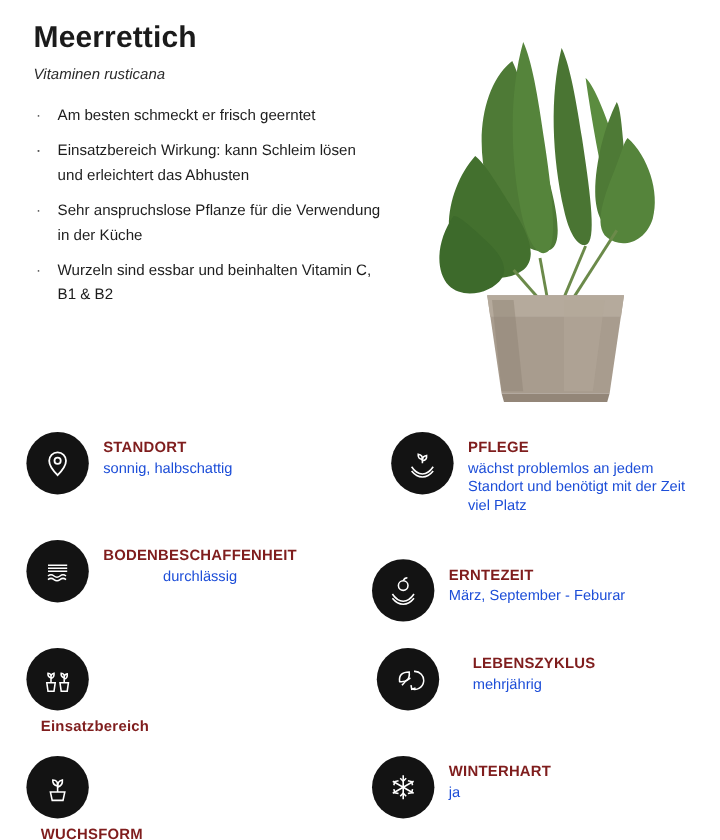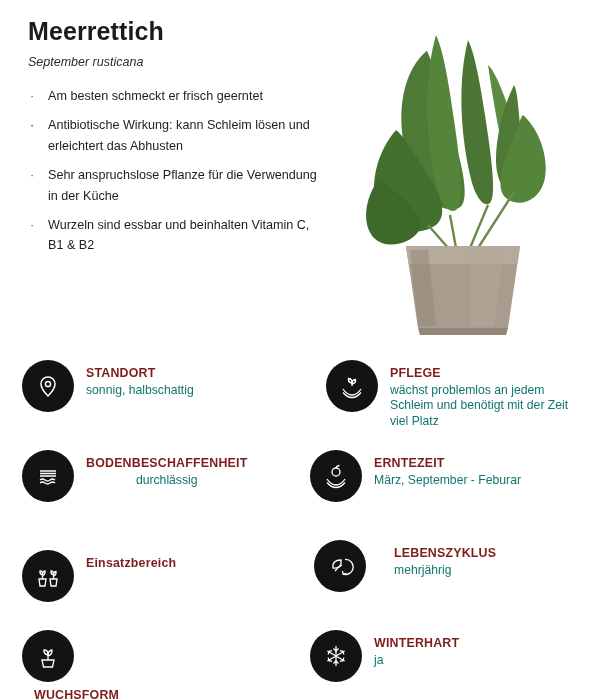--- a/index.html
+++ b/index.html
@@ -114,40 +114,40 @@
   }
   .lbl {
     font-size: 12.4px;
     font-weight: bold;
     color: #7f1d1d;
     letter-spacing: 0.2px;
     line-height: 1.25;
   }
   .val {
     font-size: 12.2px;
-    color: #0f766e;
+    color: #1d4ed8;
     line-height: 1.3;
     margin-top: 1px;
     max-width: 200px;
   }
 </style>
 </head>
 <body>
 
 <div class="page">
 
   <div class="header">
     <h1 class="title">Meerrettich</h1>
-    <div class="subtitle">September rusticana</div>
+    <div class="subtitle">Vitaminen rusticana</div>
   </div>
 
   <ul class="bullets">
     <li><span class="dot">·</span><span>Am besten schmeckt er frisch geerntet</span></li>
     <li><span class="dot">·</span></li>
-    <li><span class="dot">·</span><span>Antibiotische Wirkung: kann Schleim lösen und erleichtert das Abhusten</span></li>
+    <li><span class="dot">·</span><span>Einsatzbereich Wirkung: kann Schleim lösen und erleichtert das Abhusten</span></li>
     <li><span class="dot">·</span><span>Sehr anspruchslose Pflanze für die Verwendung in der Küche</span></li>
     <li><span class="dot">·</span><span>Wurzeln sind essbar und beinhalten Vitamin C, B1 &amp; B2</span></li>
   </ul>
 
   <div class="plant">
     <svg width="270" height="330" viewBox="0 0 270 330" xmlns="http://www.w3.org/2000/svg">
 
       <g fill="#4e7a36">
         <path d="M120 40 C95 55, 80 95, 85 140 C90 185, 115 205, 130 200 C142 196, 140 160, 133 120 C127 85, 126 58, 120 40 Z" transform="rotate(-8 120 120)"></path>
         <path d="M118 25 C108 60, 106 110, 115 160 C120 190, 130 205, 138 200 C147 194, 142 150, 136 110 C130 68, 125 40, 118 25 Z" fill="#55843b"></path>
@@ -200,21 +200,21 @@
             <path d="M6 18 q2.5-2 5 0 t5 0 t5 0"></path>
             <path d="M6 21 q2.5-2 5 0 t5 0 t5 0"></path>
           </svg>
         </div>
         <div class="txt">
           <div class="lbl">BODENBESCHAFFENHEIT</div>
           <div class="val">durchlässig</div>
         </div>
       </div>
 
-      <div class="item" style="position:absolute; left:0; top:190px;">
+      <div class="item" style="position:absolute; left:0; top:180px;flex-direction:column;">
         <div class="badge">
           <svg width="28" height="28" viewBox="0 0 28 28" fill="none" stroke="#fff" stroke-width="1.3">
             <path d="M5 17 h7 l-1 7 h-5 z"></path>
             <path d="M16 17 h7 l-1 7 h-5 z"></path>
             <path d="M8.5 17 v-5 M8.5 13 q-3 -1 -2.5 -4 q3 0 2.5 4 M8.5 13.5 q3 -1 2.5 -4.5 q-3 0.5 -2.5 4.5"></path>
             <path d="M19.5 17 v-6 M19.5 13 q-3 -1 -2.5 -4 q3 0 2.5 4 M19.5 14 q3 -1 2.5 -4.5 q-3 0.5 -2.5 4.5"></path>
           </svg>
         </div>
         <div class="txt">
           <div class="lbl">Einsatzbereich</div>
@@ -245,25 +245,25 @@
           <svg width="28" height="28" viewBox="0 0 28 28" fill="none" stroke="#fff" stroke-width="1.3">
             <path d="M14 14 v-5"></path>
             <path d="M14 11 q-4 -0.5 -3.5 -4.5 q4 0.5 3.5 4.5"></path>
             <path d="M14 12 q4 -0.5 3.5 -4.5 q-4 0.5 -3.5 4.5"></path>
             <path d="M5 17 q4 6 9 6 t9 -6"></path>
             <path d="M5 20.5 q4 5 9 5 t9 -5"></path>
           </svg>
         </div>
         <div class="txt">
           <div class="lbl">PFLEGE</div>
-          <div class="val">wächst problemlos an jedem Schleim und benötigt mit der Zeit viel Platz</div>
-        </div>
-      </div>
-
-      <div class="item" style="position:absolute; left:0; top:90px;justify-content:space-between;">
+          <div class="val">wächst problemlos an jedem Standort und benötigt mit der Zeit viel Platz</div>
+        </div>
+      </div>
+
+      <div class="item" style="position:absolute; left:0; top:106px;justify-content:space-between;">
         <div class="badge">
           <svg width="28" height="28" viewBox="0 0 28 28" fill="none" stroke="#fff" stroke-width="1.3">
             <circle cx="14" cy="10" r="4"></circle>
             <path d="M14 6 q1 -2.5 3.5 -2.5"></path>
             <path d="M5 17 q4 6 9 6 t9 -6"></path>
             <path d="M5 20.5 q4 5 9 5 t9 -5"></path>
           </svg>
         </div>
         <div class="txt">
           <div class="lbl">ERNTEZEIT</div>

